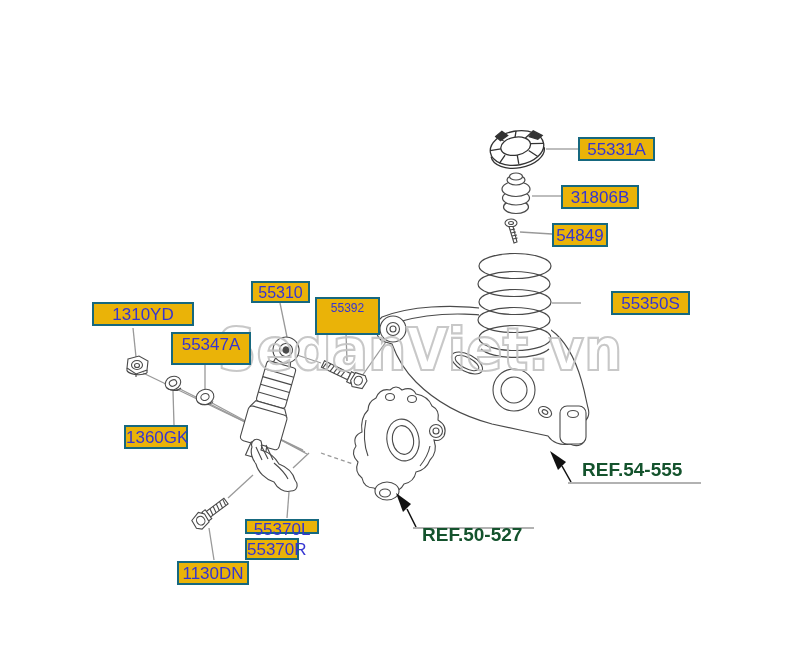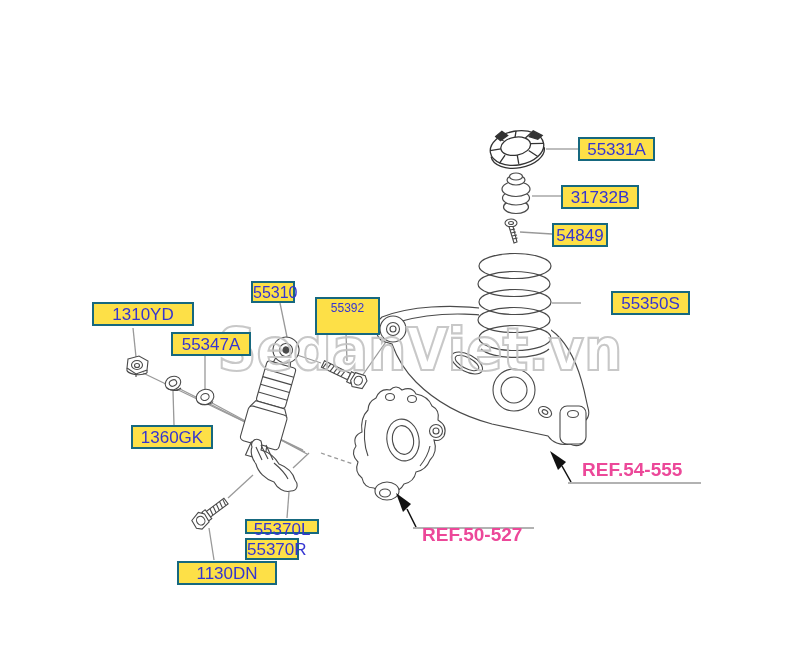--- a/index.html
+++ b/index.html
@@ -1,23 +1,23 @@
 <!DOCTYPE html>
 <html><head>
 <meta charset="utf-8">
 <style>
   html,body{margin:0;padding:0;background:#fff;}
   #stage{position:relative;width:808px;height:657px;background:#fff;overflow:hidden;
          font-family:"Liberation Sans",sans-serif;}
   #art{position:absolute;left:0;top:0;z-index:1;}
   .part-label{position:absolute;z-index:3;box-sizing:border-box;height:24px;
-    border:2px solid #16687f;background:#fde047;color:#3535d1;
+    border:2px solid #16687f;background:#eab308;color:#3535d1;
     font:17px/20px "Liberation Sans",sans-serif;text-align:center;
     padding-top:1px;cursor:pointer;white-space:nowrap;}
-  .ref-label{position:absolute;z-index:3;color:#ec4899;cursor:pointer;
+  .ref-label{position:absolute;z-index:3;color:#14532d;cursor:pointer;
     font:bold 19px/20px "Liberation Sans",sans-serif;white-space:nowrap;}
 </style>
 </head>
 <body>
 
 <div id="stage">
 
 <svg id="art" width="808" height="657" viewBox="0 0 808 657">
 
   <g stroke="#999999" stroke-width="1.3" fill="none">
@@ -191,28 +191,28 @@
   <g>
     <polygon points="396,493 411,504 403,512" fill="#111111"></polygon>
     <line x1="407" y1="509" x2="416" y2="527" stroke="#111111" stroke-width="1.5"></line>
     <line x1="413" y1="528" x2="534" y2="528" stroke="#999999" stroke-width="1.5"></line>
   </g>
 
   <text x="420" y="370" text-anchor="middle" textLength="405" lengthAdjust="spacingAndGlyphs" font-family="DejaVu Sans, sans-serif" font-size="58" font-weight="bold" fill="none" stroke="#c3c3c3" stroke-width="2.2" opacity="0.9">SedanViet.vn</text>
 </svg>
 
   <div class="part-label" style="left:578px;top:137px;width:77px">55331A</div>
-  <div class="part-label" style="left:561px;top:185px;width:78px">31732B</div>
+  <div class="part-label" style="left:561px;top:185px;width:78px">31806B</div>
   <div class="part-label" style="left:552px;top:223px;width:56px">54849</div>
   <div class="part-label" style="left:611px;top:291px;width:79px">55350S</div>
-  <div class="part-label" style="left:251px;top:281px;width:44px;height:22px;font-size:16px;line-height:17px">55310</div>
+  <div class="part-label" style="left:251px;top:281px;width:59px;height:22px;font-size:16px;line-height:17px">55310</div>
   <div class="part-label" style="left:315px;top:297px;width:65px;height:38px;font-size:12px;line-height:17px">55392</div>
   <div class="part-label" style="left:92px;top:302px;width:102px">1310YD</div>
-  <div class="part-label" style="left:171px;top:332px;width:80px;height:24px">55347A</div>
-  <div class="part-label" style="left:131px;top:425px;width:82px">1360GK</div>
+  <div class="part-label" style="left:171px;top:332px;width:80px;height:33px">55347A</div>
+  <div class="part-label" style="left:124px;top:425px;width:64px">1360GK</div>
   <div class="part-label" style="left:245px;top:519px;width:74px;height:15px;line-height:16px">55370L</div>
   <div class="part-label" style="left:245px;top:538px;width:54px;height:22px;line-height:17px">55370R</div>
-  <div class="part-label" style="left:177px;top:561px;width:100px">1130DN</div>
+  <div class="part-label" style="left:177px;top:561px;width:72px">1130DN</div>
 
   <div class="ref-label" style="left:582px;top:460px">REF.54-555</div>
   <div class="ref-label" style="left:422px;top:525px">REF.50-527</div>
 
 </div>
 
 </body></html>

